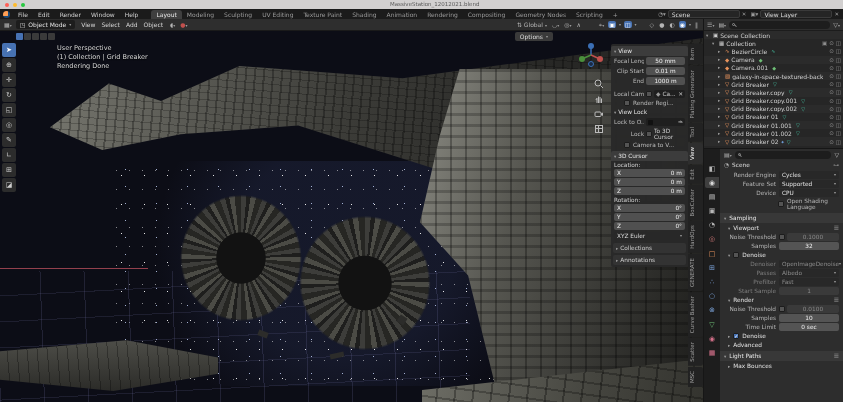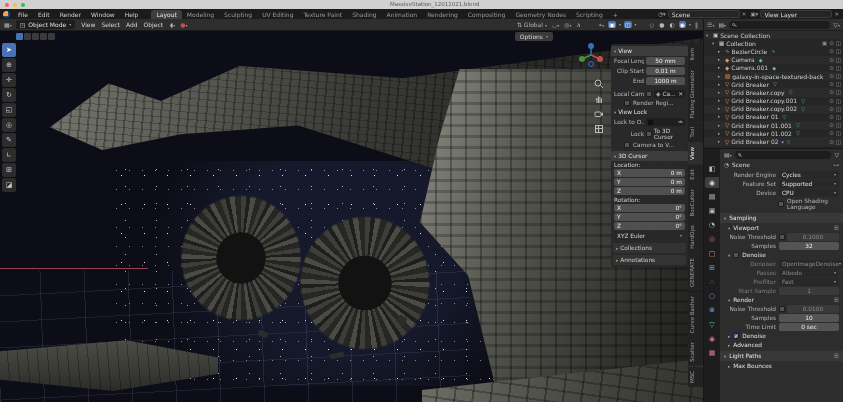--- a/index.html
+++ b/index.html
@@ -285,20 +285,25 @@
   </div>
 
   <div class="select-mode-row">
     <span class="sm-btn on"></span>
     <span class="sm-btn"></span>
     <span class="sm-btn"></span>
     <span class="sm-btn"></span>
     <span class="sm-btn"></span>
   </div>
 
+  <div class="vp-overlay-text">
+    <div>User Perspective</div>
+    <div>(1) Collection | Grid Breaker</div>
+    <div>Rendering Done</div>
+  </div>
 
   <div class="tool-col">
 
   <span class="tool-btn active">
         <span>➤</span>
       </span>
       <span class="tool-btn">
         <span>⊕</span>
       </span>
       <span class="tool-btn">

